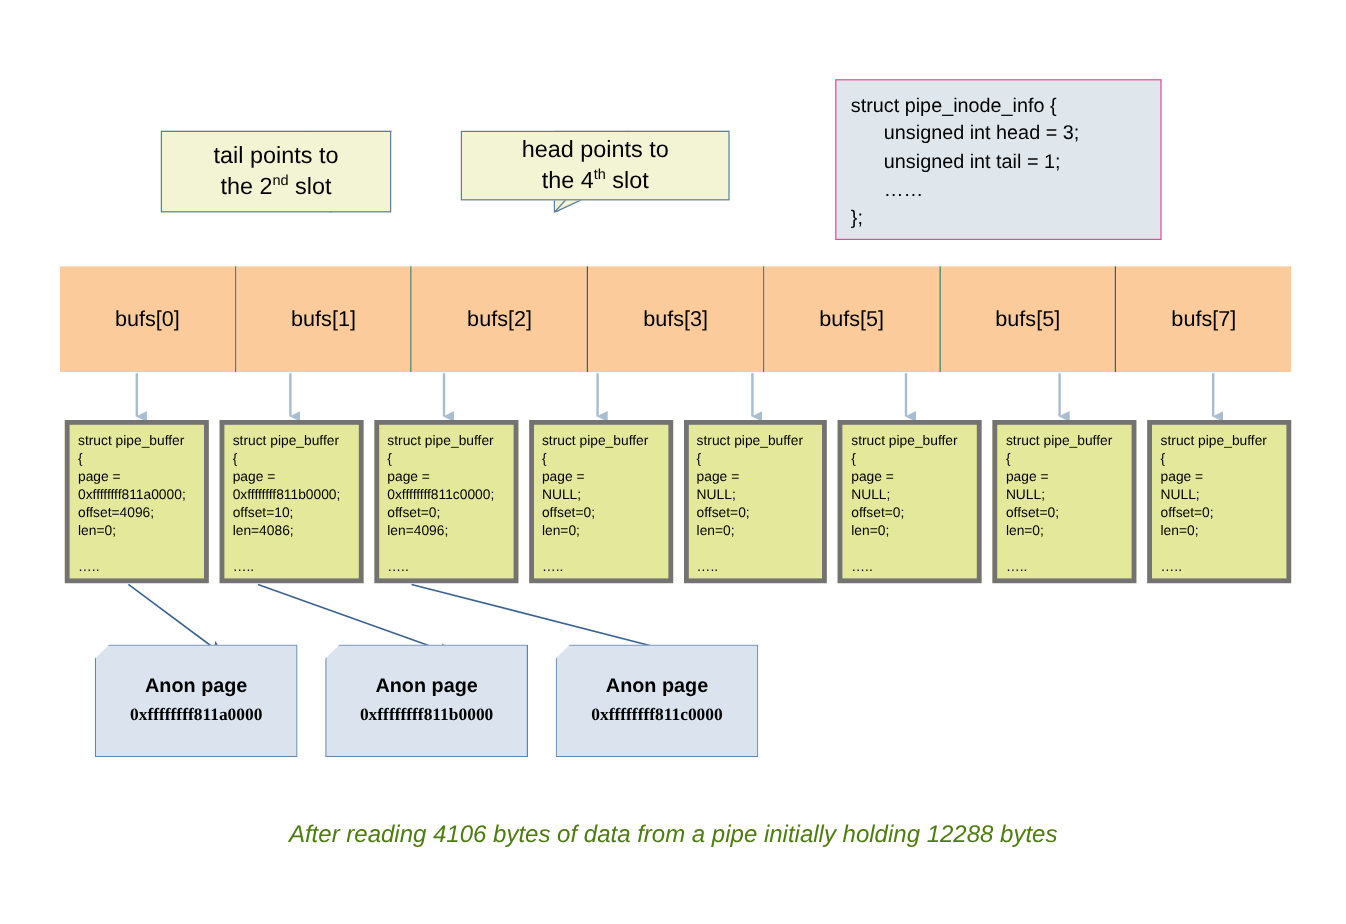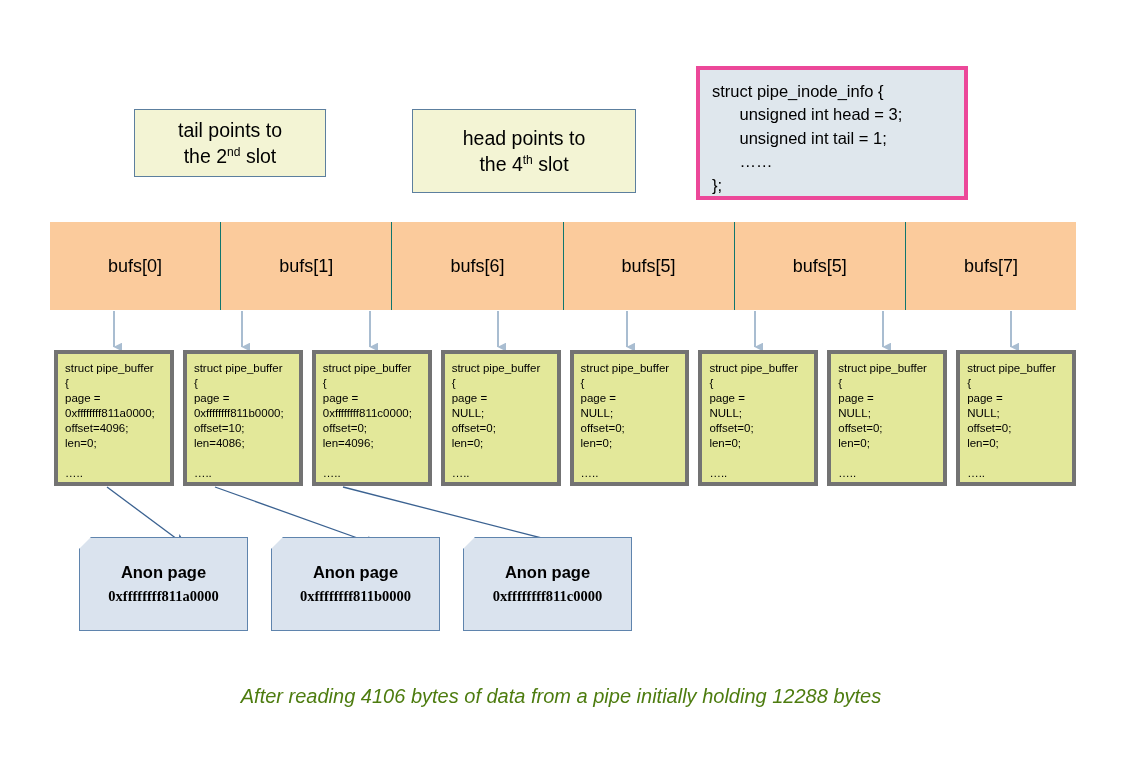--- a/index.html
+++ b/index.html
@@ -28,21 +28,21 @@
   }
 
   
   .info-box {
     position: absolute;
     left: 696px;
     top: 66px;
     width: 272px;
     height: 134px;
     background: #dfe7ed;
-    border: 4px solid #ec4899;
+    border: 1px solid #ec4899;
     box-sizing: border-box;
     font-size: 16.5px;
     line-height: 1.42;
     padding: 10px 0 0 12px;
     white-space: pre;
   }
 
   
   .callout {
     position: absolute;
@@ -199,34 +199,37 @@
   <svg id="callout-head" viewBox="0 0 224 68">
     <polygon points="78,0 140,0 78,68" fill="#f3f4d4" stroke="#5c7f9e" stroke-width="1"></polygon>
     <polygon points="140,0 224,0 78,68" fill="#f3f4d4" stroke="#5c7f9e" stroke-width="1"></polygon>
   </svg>
 
   <div class="callout" id="co-tail" style="left:134px; top:109px; width:192px; height:68px;">
     <div>tail points to</div>
     <div><span>the 2</span><sup>nd</sup><span> slot</span></div>
   </div>
 
-  <div class="callout" id="co-head" style="left:384px; top:109px; width:224px; height:84px;margin-left:28px;">
+  <div class="callout" id="co-head" style="left:384px; top:109px; width:224px; height:58px;">
     <div>head points to</div>
     <div><span>the 4</span><sup>th</sup><span> slot</span></div>
   </div>
 
   <div id="bufs-row">
     <div class="bufs-cell">
         <span>bufs[0]</span>
       </div>
     <div class="bufs-cell">
         <span>bufs[1]</span>
       </div>
     <div class="bufs-cell">
-        <span>bufs[6]</span>
+        <span>bufs[2]</span>
+      </div>
+    <div class="bufs-cell">
+        <span>bufs[3]</span>
       </div>
     <div class="bufs-cell">
         <span>bufs[5]</span>
       </div>
     <div class="bufs-cell">
         <span>bufs[5]</span>
       </div>
     <div class="bufs-cell">
         <span>bufs[7]</span>
       </div>

